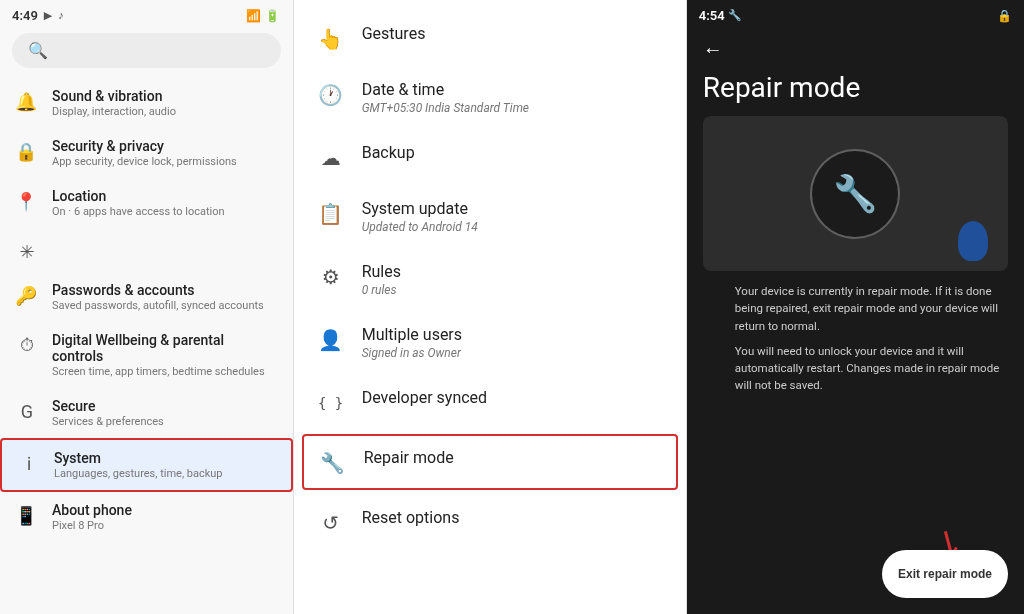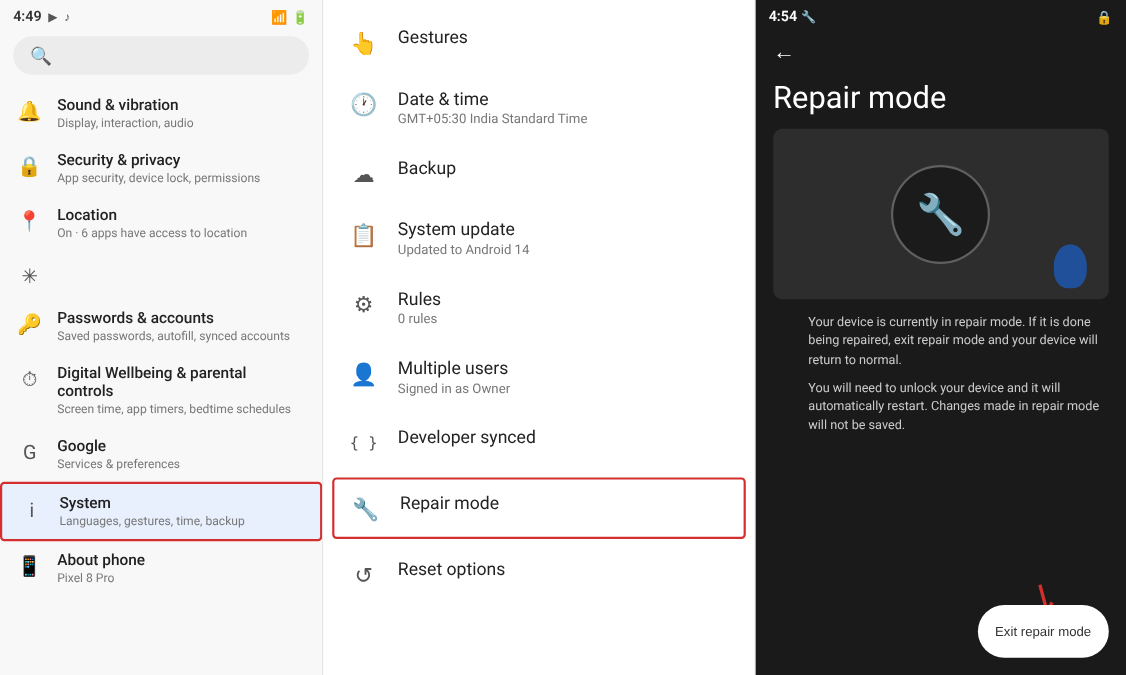--- a/index.html
+++ b/index.html
@@ -167,20 +167,21 @@
     .middle-item-title {
       font-size: 16px;
       font-weight: 400;
       color: #222;
     }
 
     .middle-item-subtitle {
       font-size: 12px;
       color: #777;
       margin-top: 2px;
+      font-style: italic;
     }
 
     
     .right-panel {
       width: 356px;
       height: 614px;
       background: #1a1a1a;
       display: flex;
       flex-direction: column;
       overflow: hidden;
@@ -268,21 +269,21 @@
       right: 16px;
     }
 
     .exit-button {
       background: #fff;
       color: #333;
       border: none;
       border-radius: 24px;
       padding: 17px 16px;
       font-size: 12px;
-      font-weight: 400;
+      font-weight: 700;
       cursor: pointer;
       white-space: nowrap;
     }
 
     .arrow-indicator {
       position: absolute;
       bottom: 50px;
       right: 60px;
       color: #d32f2f;
       font-size: 36px;
@@ -343,21 +344,21 @@
       <div class="settings-item">
       <div class="item-icon">⏱</div>
       <div class="item-text">
         <span class="item-title">Digital Wellbeing &amp; parental controls</span>
         <span class="item-subtitle">Screen time, app timers, bedtime schedules</span>
       </div>
     </div>
       <div class="settings-item">
       <div class="item-icon">G</div>
       <div class="item-text">
-        <span class="item-title">Google</span>
+        <span class="item-title">Secure</span>
         <span class="item-subtitle">Services &amp; preferences</span>
       </div>
     </div>
       <div class="settings-item active">
       <div class="item-icon">ℹ</div>
       <div class="item-text">
         <span class="item-title">System</span>
         <span class="item-subtitle">Languages, gestures, time, backup</span>
       </div>
     </div>

